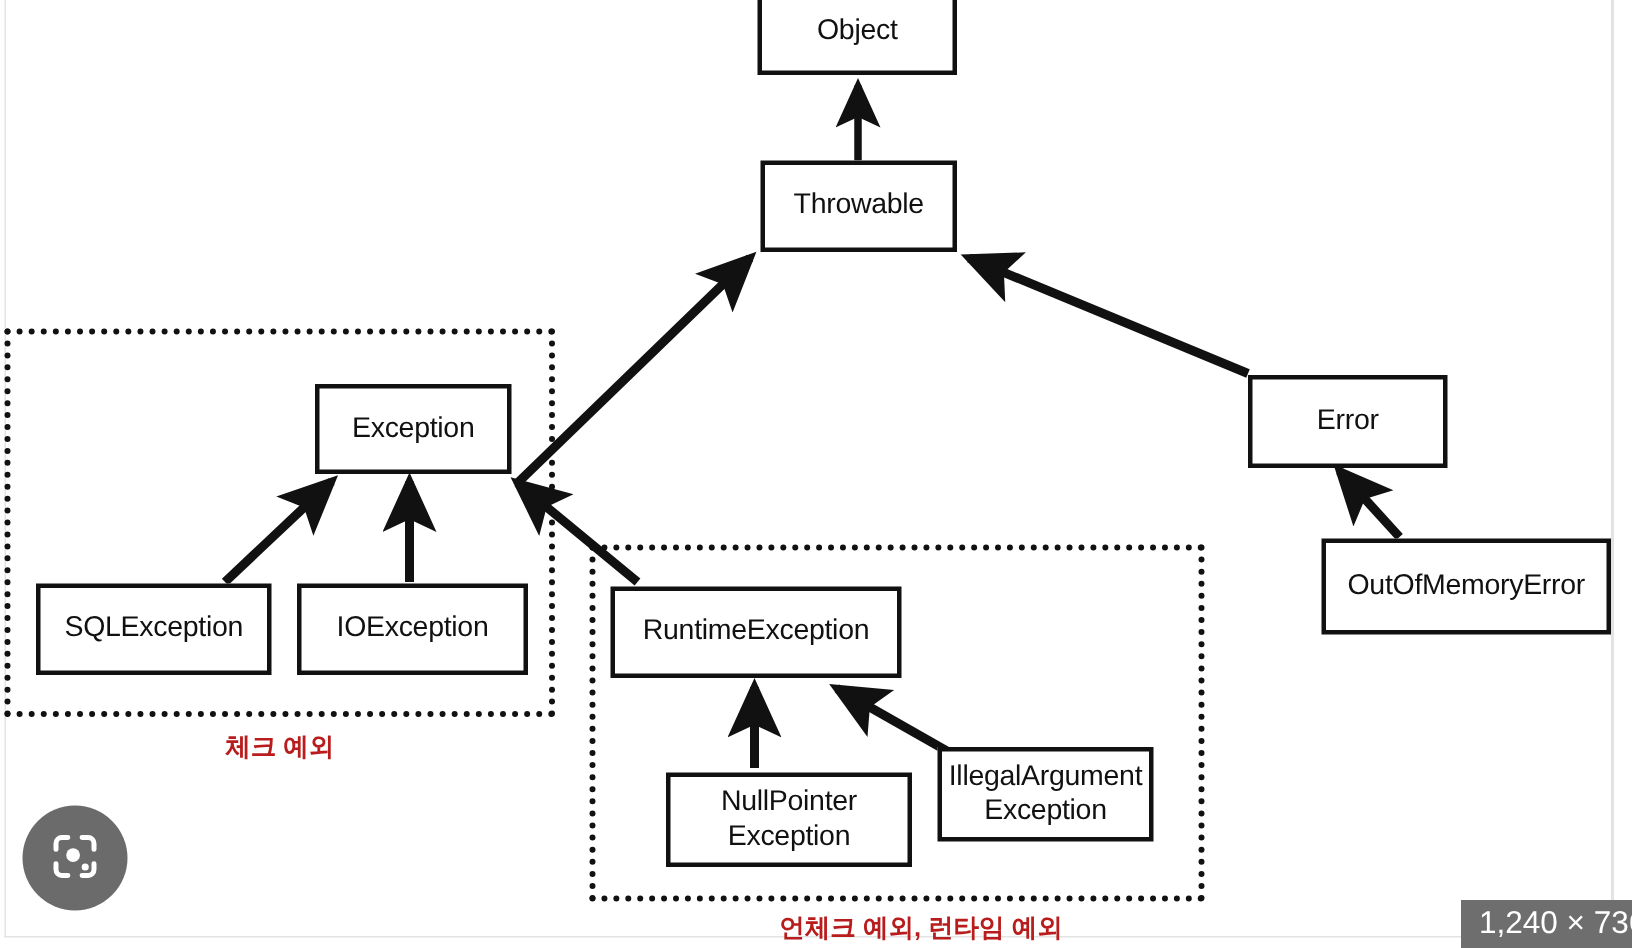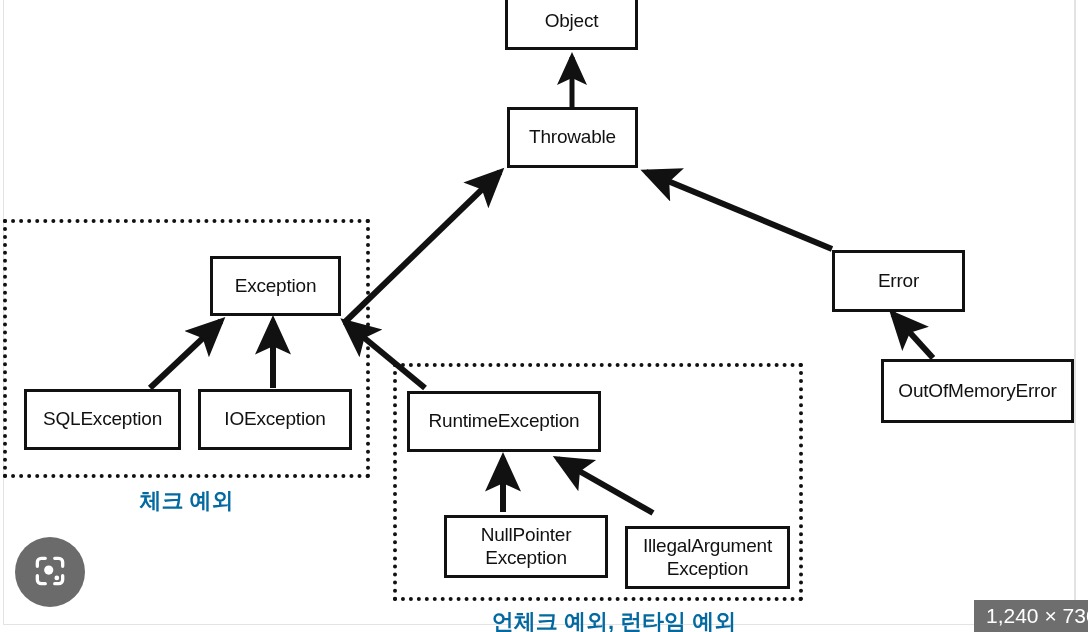--- a/index.html
+++ b/index.html
@@ -65,23 +65,23 @@
   .group {
     position: absolute;
     box-sizing: border-box;
     border: 4px dotted #111111;
     background: transparent;
     z-index: 1;
   }
   .group-caption {
     position: absolute;
     text-align: center;
-    color: #0369a1;
-    font-family: "Liberation Sans", sans-serif;
-    font-size: 22px;
+    color: #b91c1c;
+    font-family: "Liberation Sans", sans-serif;
+    font-size: 17px;
     font-weight: 700;
     z-index: 4;
   }
 
   
   .lens-button {
     position: absolute;
     left: 15px;
     top: 537px;
     width: 70px;
@@ -181,21 +181,21 @@
 
     <div class="node" style="left:407px; top:391px; width:194px; height:61px;">
       <span class="label">RuntimeException</span>
     </div>
 
     <div class="node" style="left:422px; top:515px; width:164px; height:63px;margin-left:22px;">
       <span class="label">NullPointer
 Exception</span>
     </div>
 
-    <div class="node" style="left:625px; top:526px; width:165px; height:63px;">
+    <div class="node" style="left:625px; top:498px; width:144px; height:63px;">
       <span class="label">IllegalArgument
 Exception</span>
     </div>
 
     <div class="node" style="left:881px; top:359px; width:193px; height:64px;">
       <span class="label">OutOfMemoryError</span>
     </div>
 
   </div>
 

